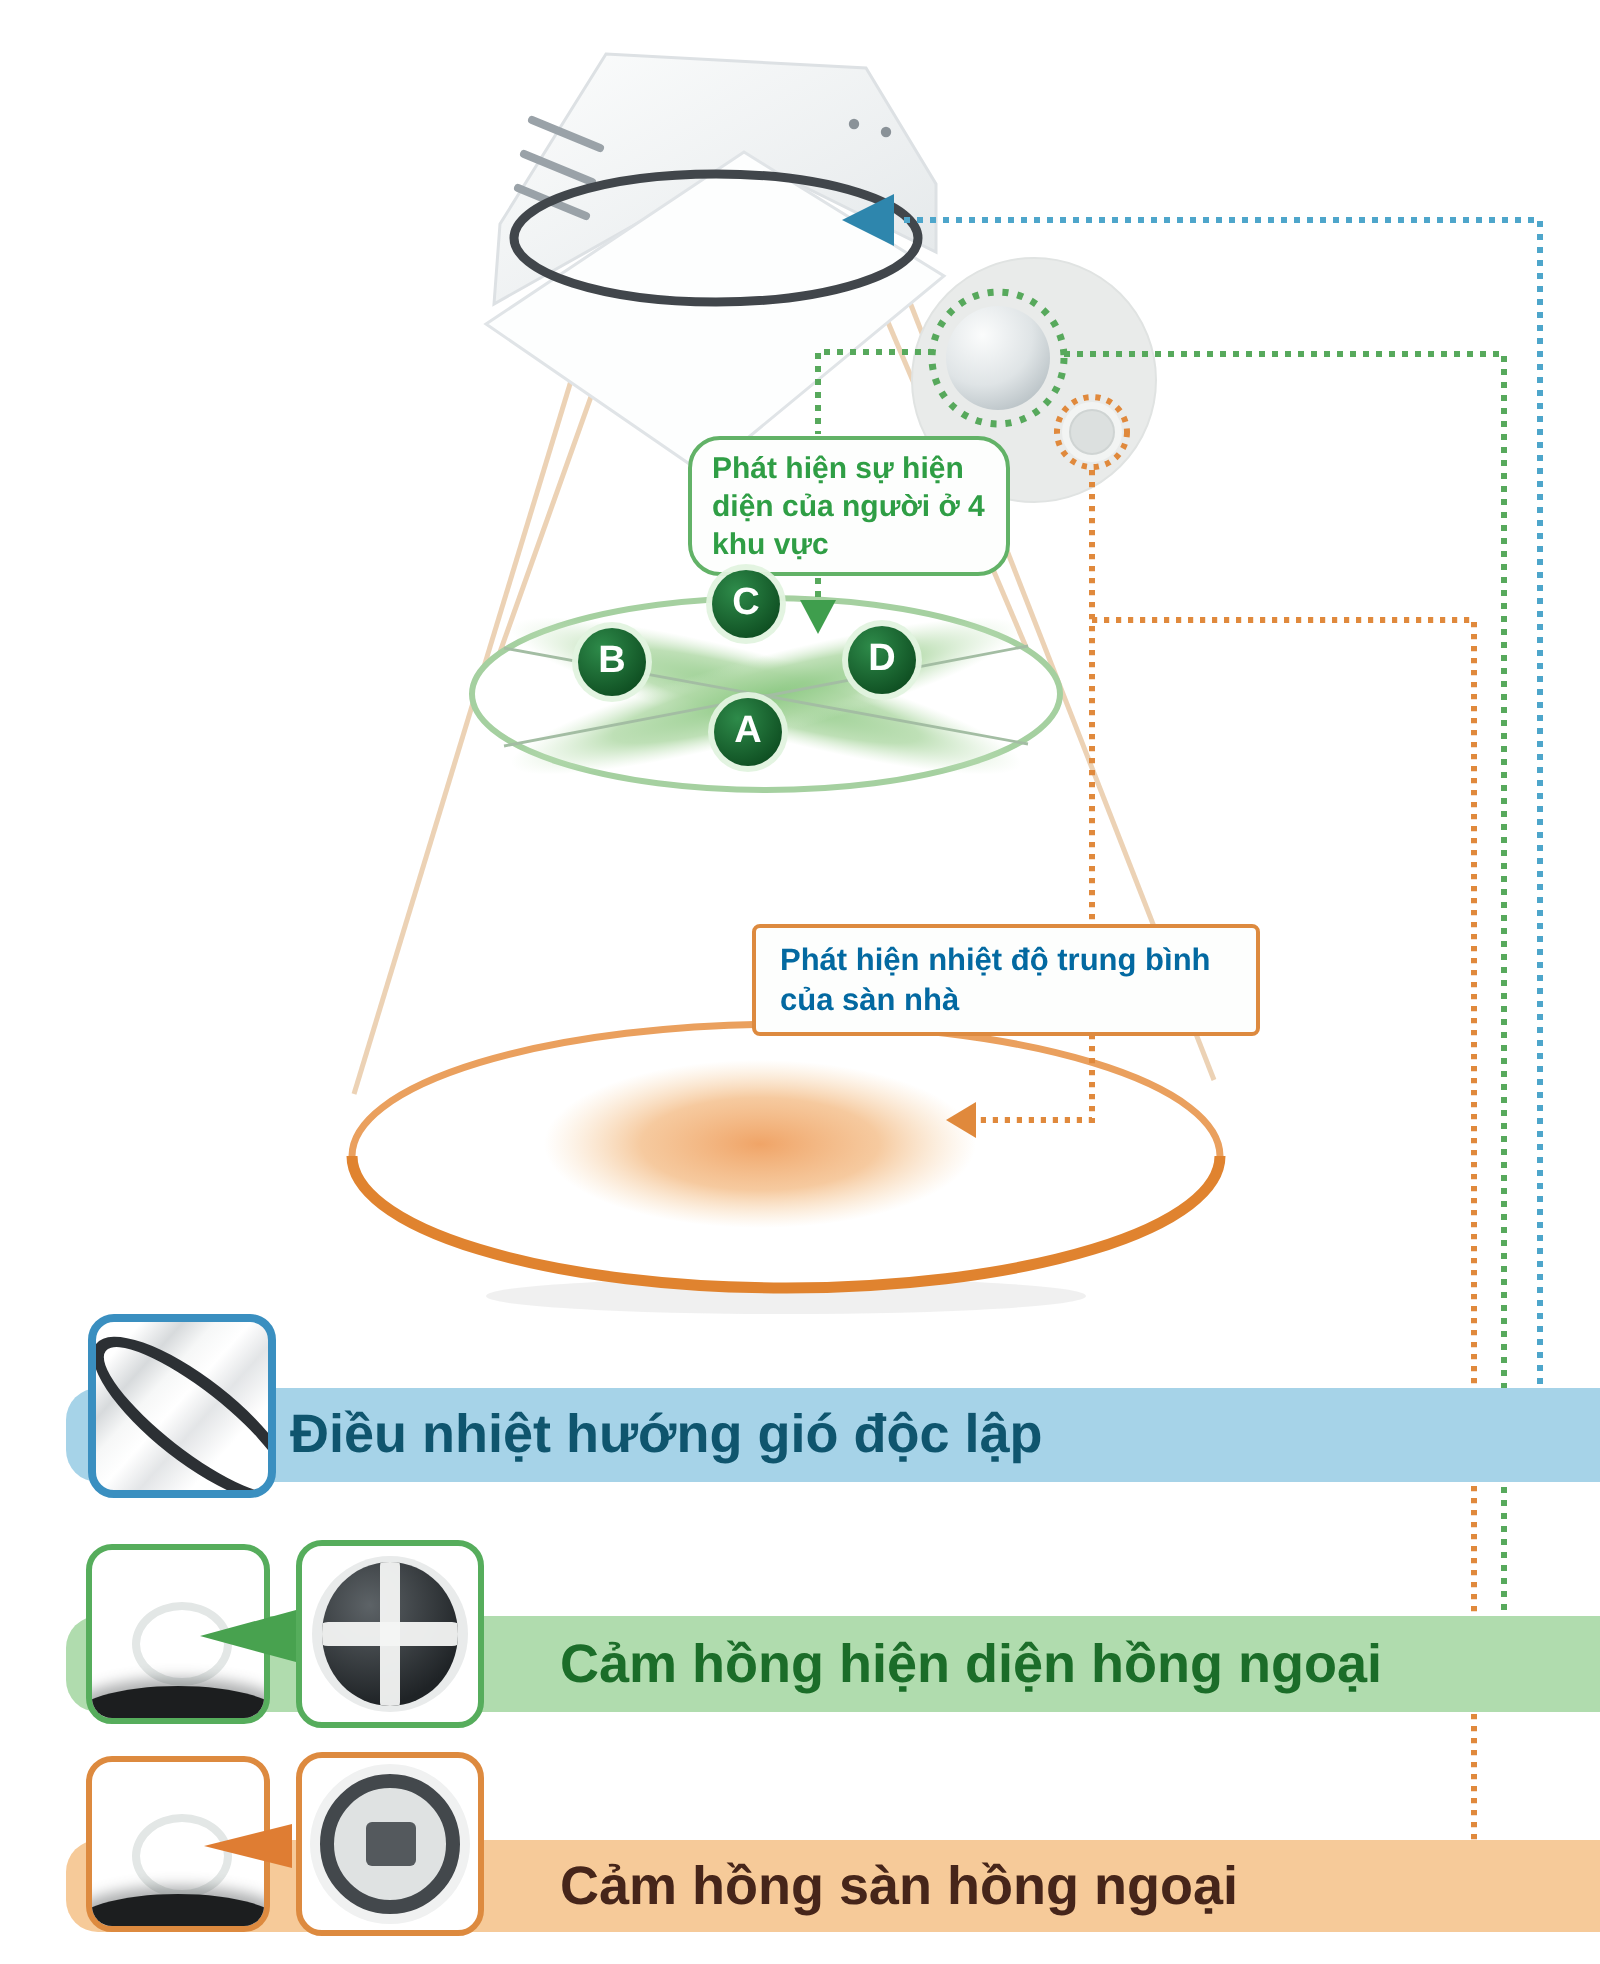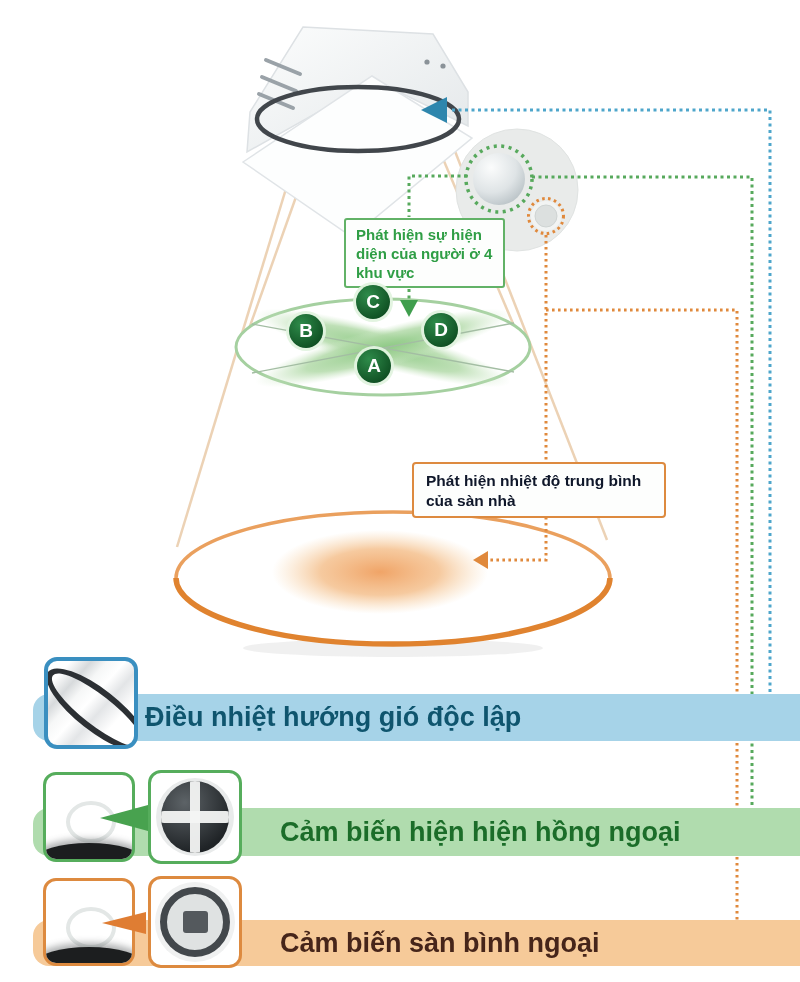--- a/index.html
+++ b/index.html
@@ -4,24 +4,24 @@
 <style>
   html,body{margin:0;padding:0;}
   body{
     width:800px;height:982px;position:relative;background:#ffffff;
     font-family:"Liberation Sans","DejaVu Sans",sans-serif;overflow:hidden;
   }
   #art{position:absolute;left:0;top:0;z-index:1;}
 
   
   .callout{position:absolute;z-index:3;background:#fdfefd;font-weight:bold;line-height:1.28;box-sizing:border-box;}
-  .callout.green{left:344px;top:218px;width:161px;height:70px;border:2.5px solid #62b267;border-radius:3px;
+  .callout.green{left:344px;top:218px;width:161px;height:70px;border:2.5px solid #62b267;border-radius:16px;
     color:#2f9e45;font-size:15px;padding:5px 4px 4px 10px;}
   .callout.orange{left:376px;top:462px;width:254px;height:56px;border:2.5px solid #dd8a3f;border-radius:4px;
-    color:#0f172a;font-size:15.5px;padding:7px 6px 6px 12px;margin-left:36px;}
+    color:#0369a1;font-size:15.5px;padding:7px 6px 6px 12px;}
 
   
   .badge{position:absolute;z-index:3;width:34px;height:34px;border-radius:50%;
     background:radial-gradient(circle at 35% 30%, #2e8b4a, #0f4f22 78%);
     box-shadow:0 0 0 3px rgba(225,243,223,.95);
     color:#fff;font-weight:bold;font-size:19px;display:flex;align-items:center;justify-content:center;}
 
   
   .bar{position:absolute;z-index:2;left:33px;width:679px;border-radius:16px;display:flex;align-items:center;
     font-weight:bold;font-size:27px;letter-spacing:0;}
@@ -147,24 +147,24 @@
 
 <div class="badge" style="left:356px;top:285px;">C</div>
 <div class="badge" style="left:289px;top:314px;">B</div>
 <div class="badge" style="left:424px;top:313px;">D</div>
 <div class="badge" style="left:357px;top:349px;">A</div>
 
 <div class="bar blue">
   <span>Điều nhiệt hướng gió độc lập</span>
 </div>
 <div class="bar green">
-  <span>Cảm biến hiện hiện hồng ngoại</span>
+  <span>Cảm hồng hiện diện hồng ngoại</span>
 </div>
 <div class="bar orange">
-  <span>Cảm biến sàn bình ngoại</span>
+  <span>Cảm hồng sàn hồng ngoại</span>
 </div>
 
 <div class="thumb b" id="thumb-louver">
   <div class="louver-ellipse"></div>
 </div>
 
 <div class="thumb g" id="thumb-presence-loc">
   <div class="faint-sensor"></div>
   <div class="panel-band"></div>
 </div>

